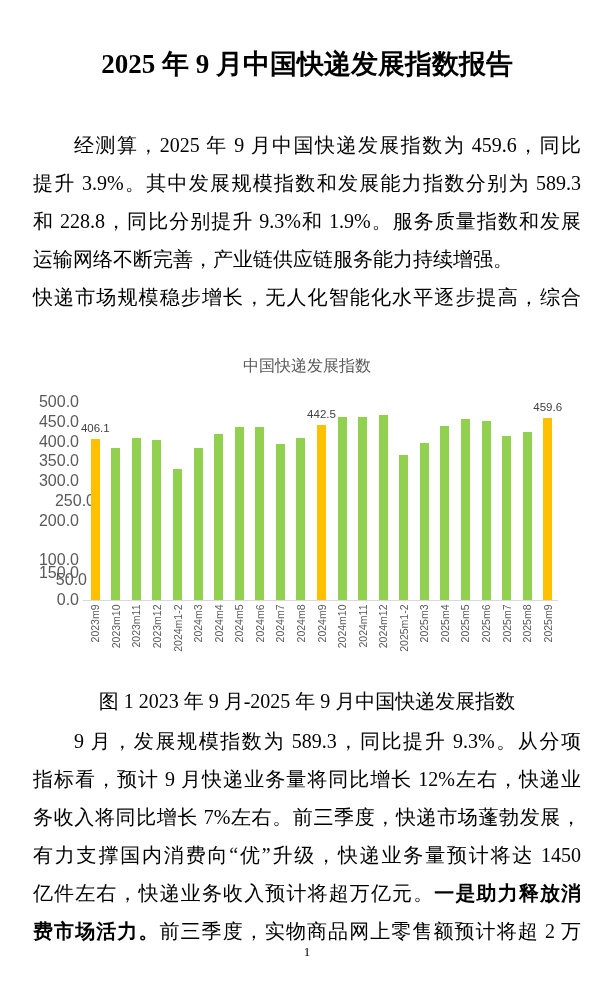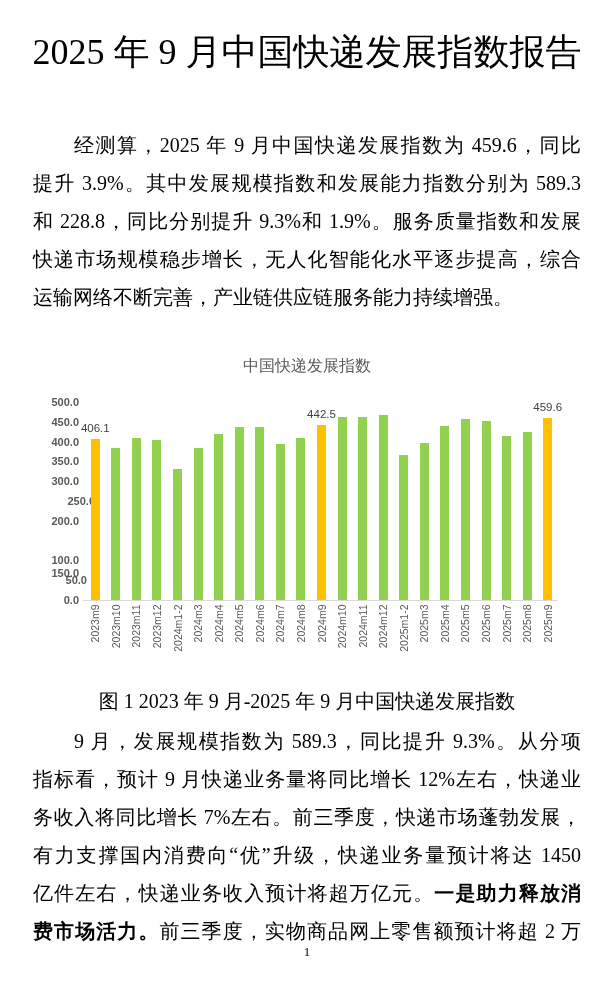--- a/index.html
+++ b/index.html
@@ -10,24 +10,24 @@
     margin: 0 auto;
     background: #ffffff;
     font-family: "Liberation Serif", "DejaVu Serif", serif;
     color: #000;
     overflow: hidden;
   }
   .doc-title {
     position: absolute;
     top: 30px; left: 0; right: 0;
     text-align: center;
-    font-size: 36px;
-    font-weight: normal;
+    font-size: 27px;
+    font-weight: bold;
     line-height: 44px;
-    margin: 0;
+    margin: 12px;
   }
   .para { position: absolute; left: 33px; width: 548px; }
   .line {
     height: 38px;
     line-height: 38px;
     font-size: 20px;
     white-space: nowrap;
   }
   .just { text-align: justify; text-align-last: justify; white-space: normal; }
   .indent { padding-left: 41px; }
@@ -55,24 +55,23 @@
     position: absolute;
     top: 0; left: 0; right: 0;
     text-align: center;
     font-size: 16px;
     color: #595959;
   }
   .ytick {
     position: absolute;
     width: 46px;
     text-align: right;
-    font-size: 11px;
+    font-size: 16px;
     line-height: 12px;
     color: #595959;
-    font-weight: bold;
   }
   .bar { position: absolute; width: 9px; }
   .axis-line { position: absolute; height: 1px; background: #d9d9d9; }
   .dlabel {
     position: absolute;
     width: 44px;
     text-align: center;
     font-size: 11.5px;
     color: #404040;
   }
@@ -92,22 +91,22 @@
 <body>
 
 <div class="page">
 
   <h1 class="doc-title">2025 年 9 月中国快递发展指数报告</h1>
 
   <div class="para" style="top:126px;">
     <div class="line just indent">经测算，2025 年 9 月中国快递发展指数为 459.6，同比</div>
     <div class="line just">提升 3.9%。其中发展规模指数和发展能力指数分别为 589.3</div>
     <div class="line just">和 228.8，同比分别提升 9.3%和 1.9%。服务质量指数和发展</div>
+    <div class="line">运输网络不断完善，产业链供应链服务能力持续增强。</div>
     <div class="line just">快递市场规模稳步增长，无人化智能化水平逐步提高，综合</div>
-    <div class="line">运输网络不断完善，产业链供应链服务能力持续增强。</div>
   </div>
 
   <div class="chart" id="chart">
     <div class="chart-title">中国快递发展指数</div>
     <div id="plot">
         <div class="ytick" style="left: 0px; top: 238px;">0.0</div>
         <div class="ytick" style="left: 8px; top: 218.2px;">50.0</div>
         <div class="ytick" style="left: 0px; top: 198.4px;">100.0</div>
         <div class="ytick" style="left: 0px; top: 178.6px; margin-top: 32px;">150.0</div>
         <div class="ytick" style="left: 0px; top: 158.8px;">200.0</div>

